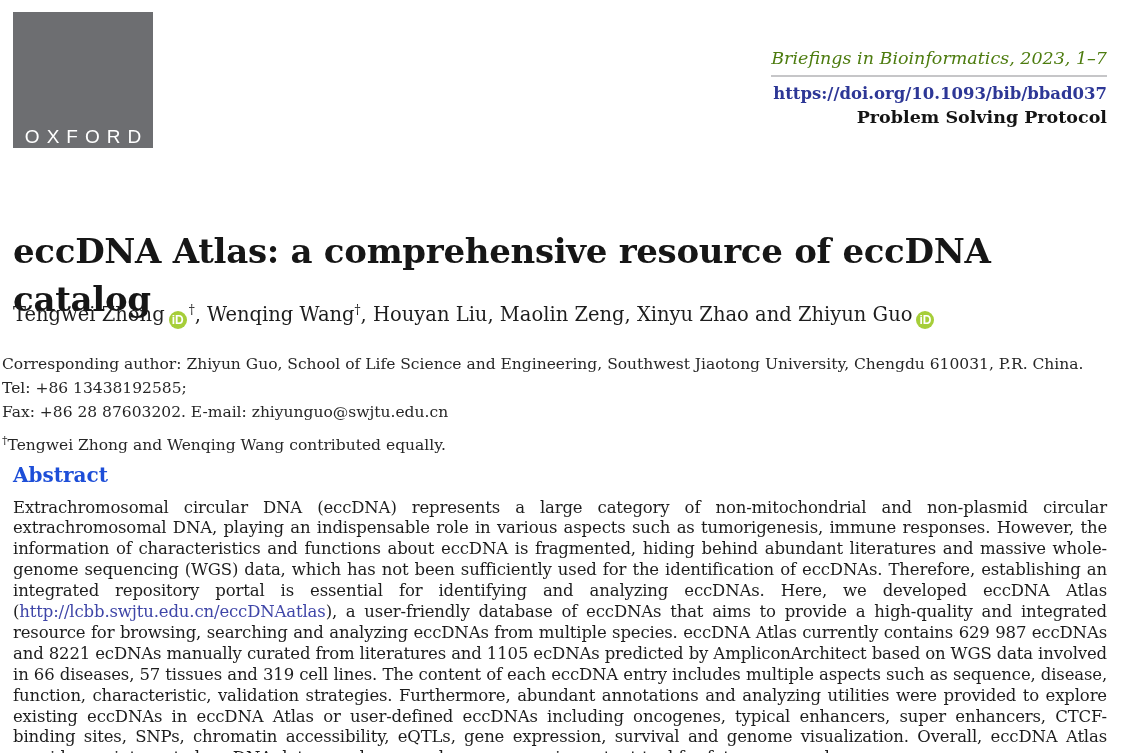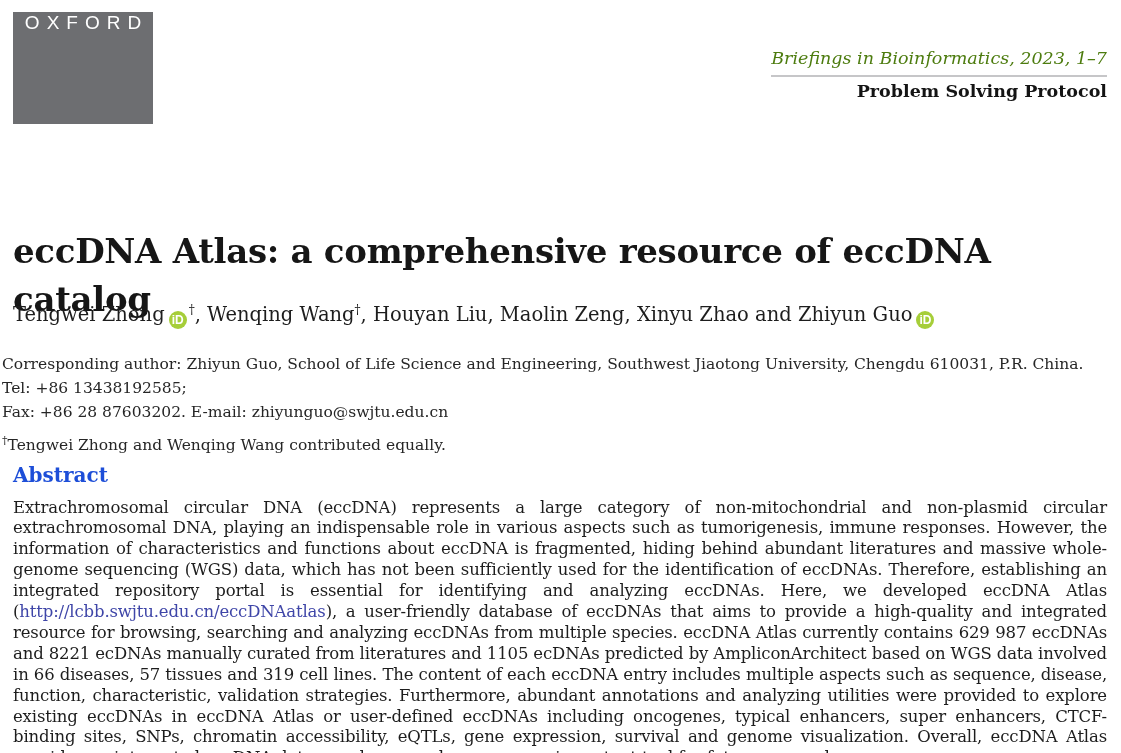--- a/index.html
+++ b/index.html
@@ -10,24 +10,24 @@
     background: #ffffff;
     font-family: "DejaVu Serif", serif;
     color: #1b1b1b;
     overflow: hidden;
   }
 
   
   .logo {
     position: absolute;
     left: 13px; top: 12px;
-    width: 140px; height: 112px;
+    width: 140px; height: 136px;
     background: #6d6e71;
     display: flex;
-    align-items: flex-start;
+    align-items: flex-end;
     justify-content: center;
     padding-bottom: 0;
     box-sizing: border-box;
   }
   .logo-text {
     color: #ffffff;
     font-family: "Liberation Sans", sans-serif;
     font-size: 19px;
     letter-spacing: 7px;
     margin-right: -7px; 
@@ -148,20 +148,21 @@
 <body>
 
 <div class="page">
 
   <div class="logo">
     <span class="logo-text">OXFORD</span>
   </div>
 
   <div class="journal-block">
     <div class="journal-line">Briefings in Bioinformatics, 2023, 1–7</div>
+    <a class="doi-link">https://doi.org/10.1093/bib/bbad037</a>
     <div class="article-type">Problem Solving Protocol</div>
   </div>
 
   <h1 class="title">eccDNA Atlas: a comprehensive resource of eccDNA catalog</h1>
 
   <div class="authors">
     <span>Tengwei Zhong</span><span class="orcid">iD</span><sup class="dagger">†</sup><span>, Wenqing Wang</span><sup class="dagger">†</sup><span>, Houyan Liu, Maolin Zeng, Xinyu Zhao and Zhiyun Guo</span><span class="orcid">iD</span>
   </div>
 
   <div class="correspondence">

